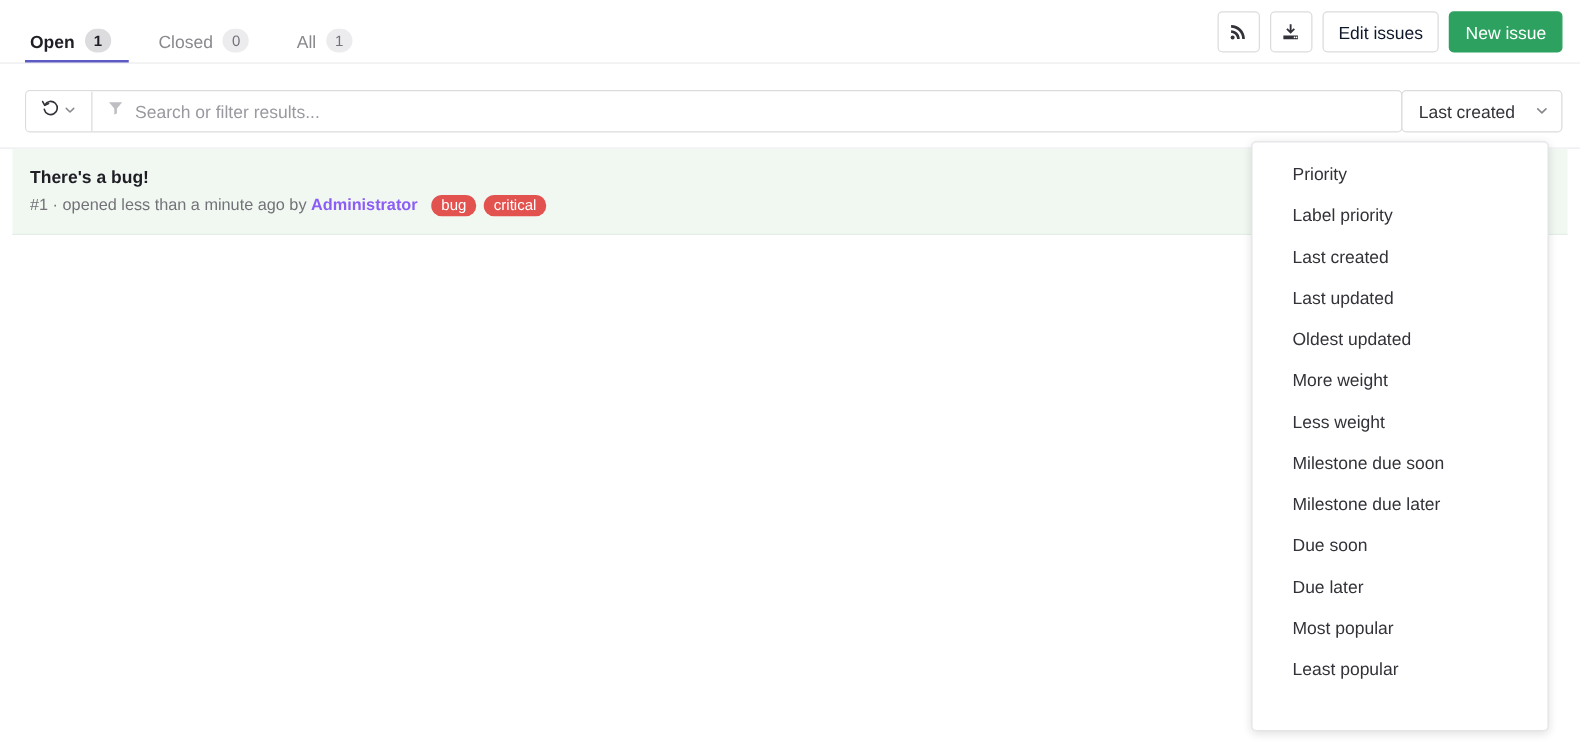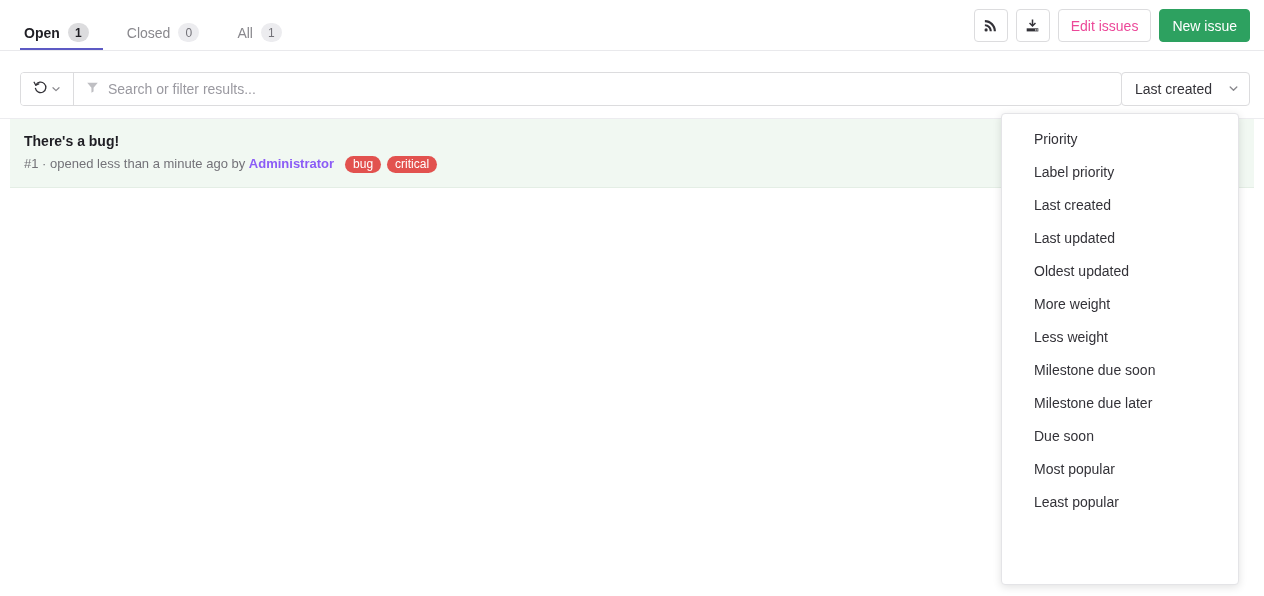--- a/index.html
+++ b/index.html
@@ -52,21 +52,21 @@
   .icon-btn {
     width: 34px; height: 33px;
     border: 1px solid #dcdcde; border-radius: 4px;
     background: #fff; cursor: pointer;
     display: flex; align-items: center; justify-content: center;
   }
   .icon-btn svg { display: block; }
   .btn {
     height: 33px; padding: 0 12px;
     border: 1px solid #dcdcde; border-radius: 4px;
-    background: #fff; color: #ec4899;
+    background: #fff; color: #0f172a;
     font-size: 14px; font-family: "Liberation Sans", sans-serif;
     cursor: pointer; display: flex; align-items: center;
   }
   .btn-primary {
     background: #2da160; border-color: #2da160; color: #fff;
   }
 
   
   .filterbar {
     position: absolute; left: 0; top: 51px;
@@ -257,17 +257,18 @@
     <div class="dropdown-item">Priority</div>
     <div class="dropdown-item">Label priority</div>
     <div class="dropdown-item">Last created</div>
     <div class="dropdown-item">Last updated</div>
     <div class="dropdown-item">Oldest updated</div>
     <div class="dropdown-item">More weight</div>
     <div class="dropdown-item">Less weight</div>
     <div class="dropdown-item">Milestone due soon</div>
     <div class="dropdown-item">Milestone due later</div>
     <div class="dropdown-item">Due soon</div>
+    <div class="dropdown-item">Due later</div>
     <div class="dropdown-item">Most popular</div>
     <div class="dropdown-item">Least popular</div>
   </div>
 
 </div>
 
 </body></html>

